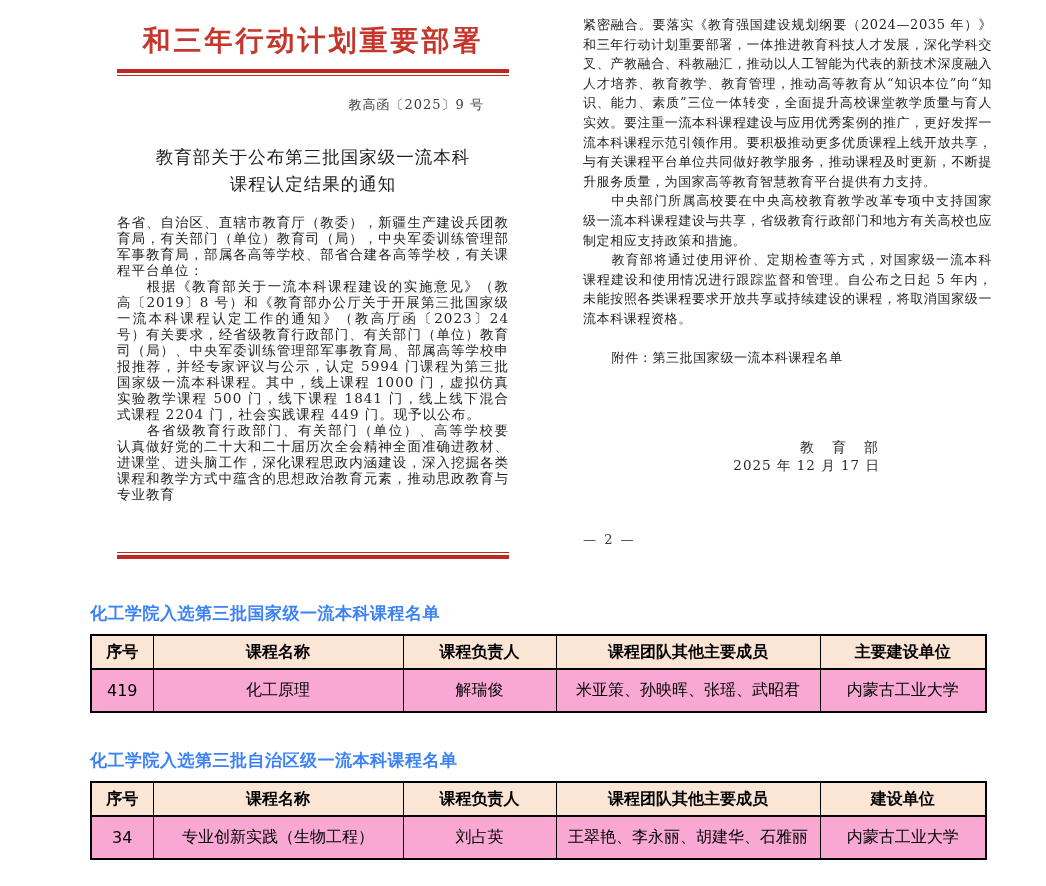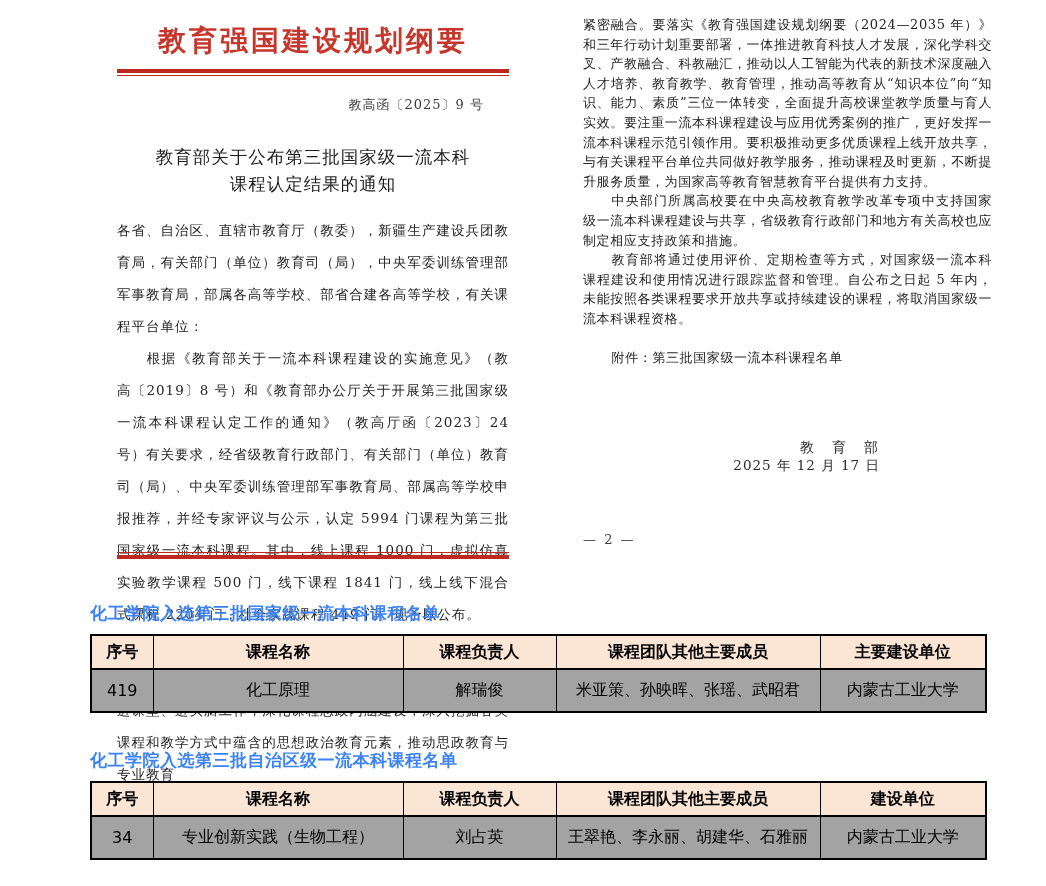--- a/index.html
+++ b/index.html
@@ -21,21 +21,21 @@
   .doc-number{
     margin-top:20px;text-align:right;padding-right:25px;
     font-size:13px;color:#3b3b3b;letter-spacing:1px;
   }
   .doc-title{
     margin-top:30px;text-align:center;font-weight:normal;
     font-size:17.5px;line-height:27px;color:#1d1d1d;letter-spacing:1px;
   }
   .doc-body{margin-top:16px;}
   .para{
-    margin:0;font-size:13.5px;line-height:32px;letter-spacing:1px;
+    margin:0;font-size:13.5px;line-height:16px;letter-spacing:1px;
     text-align:justify;color:#242424;
   }
   .para.indent{text-indent:2.2em;}
   .red-rule-bottom{
     position:absolute;left:117px;top:552px;width:392px;height:2px;
     border-top:1px solid #bf2721;border-bottom:4px solid #bf2721;
   }
   
   .page-right{position:absolute;left:583px;top:15px;width:409px;}
   .page-right .para{font-size:13px;line-height:19.6px;letter-spacing:0.6px;}
@@ -50,38 +50,38 @@
   
   .tables-section{position:absolute;left:90px;top:602px;width:897px;
     font-family:"DejaVu Sans","Liberation Sans",sans-serif;}
   .table-title{
     text-align:left;font-weight:bold;font-size:17px;color:#3b82f6;
     margin:0 0 9px 0;letter-spacing:0.5px;
   }
   .table-title.second{margin-top:36px;}
   table.course-table{
     border-collapse:collapse;width:897px;table-layout:fixed;
-    border:2.5px solid #000;background:#a3a3a3;
+    border:2.5px solid #000;background:#f9a8d4;
   }
   table.course-table th{
     background:#fbe5d5;border:1.5px solid #000;border-bottom-width:2px;
     font-size:16px;font-weight:bold;color:#000;height:30px;padding:1px 2px;
   }
   table.course-table td{
     border:1.5px solid #000;font-size:16px;color:#000;text-align:center;
     height:39px;padding:1px 2px;font-weight:normal;
   }
   col.c-no{width:62px;} col.c-name{width:250px;} col.c-leader{width:153px;}
   col.c-team{width:264px;} col.c-unit{width:166px;}
 </style>
 </head>
 <body>
 
 <div class="page-left">
-  <div class="agency-title">教育强国建设规划纲要</div>
+  <div class="agency-title">和三年行动计划重要部署</div>
   <div class="red-rule-top"></div>
   <div class="doc-number">教高函〔2025〕9 号</div>
   <div class="doc-title">
     <div>教育部关于公布第三批国家级一流本科</div>
     <div>课程认定结果的通知</div>
   </div>
   <div class="doc-body">
     <p class="para">各省、自治区、直辖市教育厅（教委），新疆生产建设兵团教育局，有关部门（单位）教育司（局），中央军委训练管理部军事教育局，部属各高等学校、部省合建各高等学校，有关课程平台单位：</p>
     <p class="para indent">根据《教育部关于一流本科课程建设的实施意见》（教高〔2019〕8 号）和《教育部办公厅关于开展第三批国家级一流本科课程认定工作的通知》（教高厅函〔2023〕24 号）有关要求，经省级教育行政部门、有关部门（单位）教育司（局）、中央军委训练管理部军事教育局、部属高等学校申报推荐，并经专家评议与公示，认定 5994 门课程为第三批国家级一流本科课程。其中，线上课程 1000 门，虚拟仿真实验教学课程 500 门，线下课程 1841 门，线上线下混合式课程 2204 门，社会实践课程 449 门。现予以公布。</p>
     <p class="para indent">各省级教育行政部门、有关部门（单位）、高等学校要认真做好党的二十大和二十届历次全会精神全面准确进教材、进课堂、进头脑工作，深化课程思政内涵建设，深入挖掘各类课程和教学方式中蕴含的思想政治教育元素，推动思政教育与专业教育</p>

